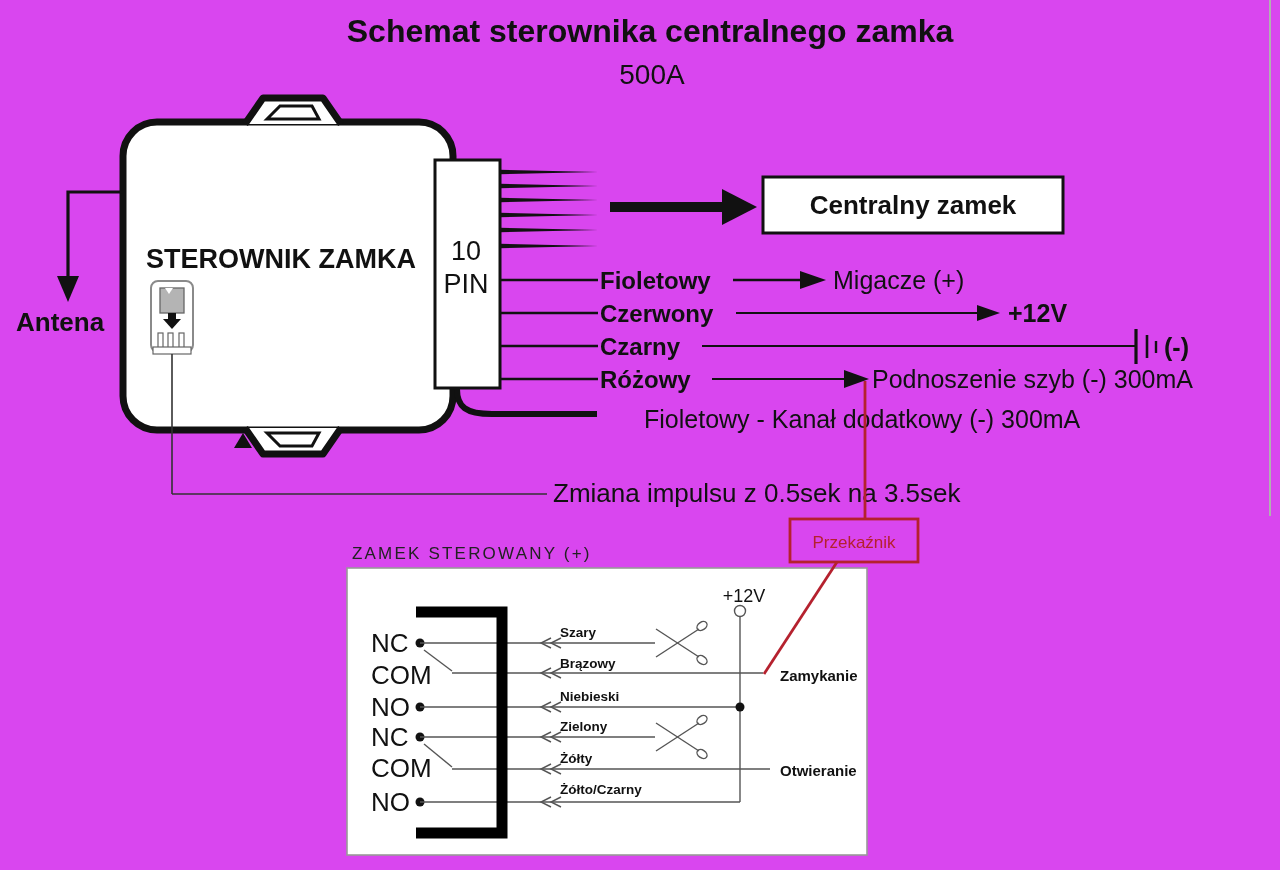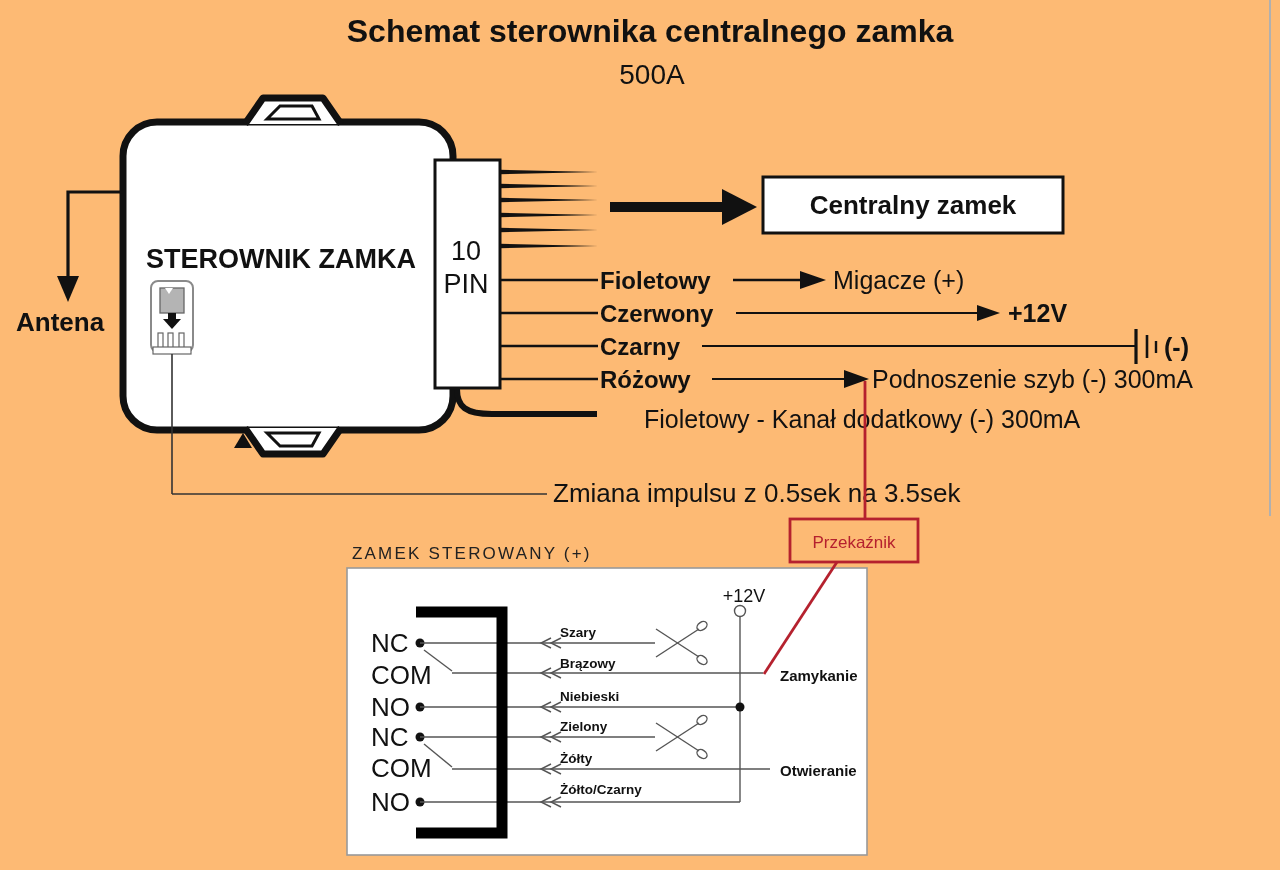--- a/index.html
+++ b/index.html
@@ -1,16 +1,16 @@
 <!DOCTYPE html>
 <html style="--accent: #b5212e;"><head>
 <meta charset="utf-8">
 <style>
   html,body{margin:0;padding:0;background:#fff;}
-  .stage{position:relative;width:1280px;height:870px;background:#fdba74;overflow:hidden;}
+  .stage{position:relative;width:1280px;height:870px;background:#d946ef;overflow:hidden;}
   svg text{font-family:"Liberation Sans","DejaVu Sans",sans-serif;fill:#111;}
   .b{font-weight:bold;}
   .mid{text-anchor:middle;}
   .blk{stroke:#111;fill:none;}
   .gry{stroke:#555;stroke-width:1.4;fill:none;}
   .gtxt{fill:#222;}
   .red-stroke{stroke:var(--accent,#b5212e);fill:none;}
   .red-text{fill:var(--accent,#b5212e);}
 </style>
 </head>

